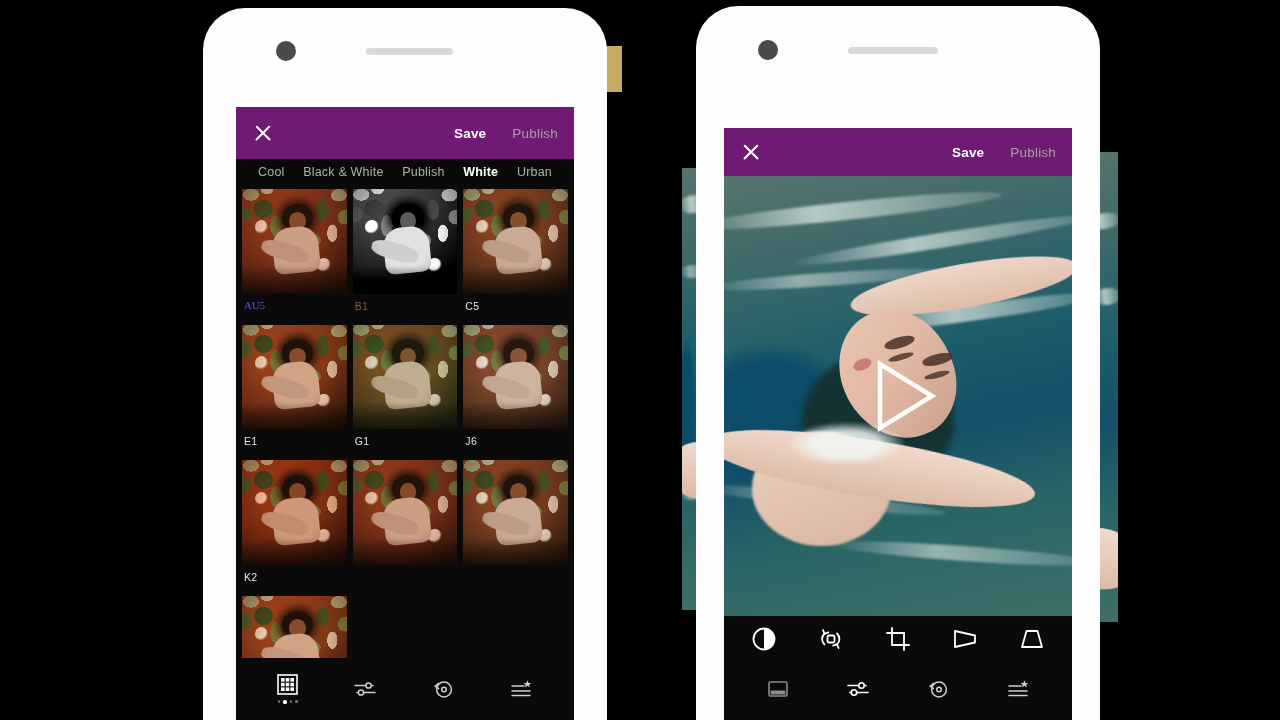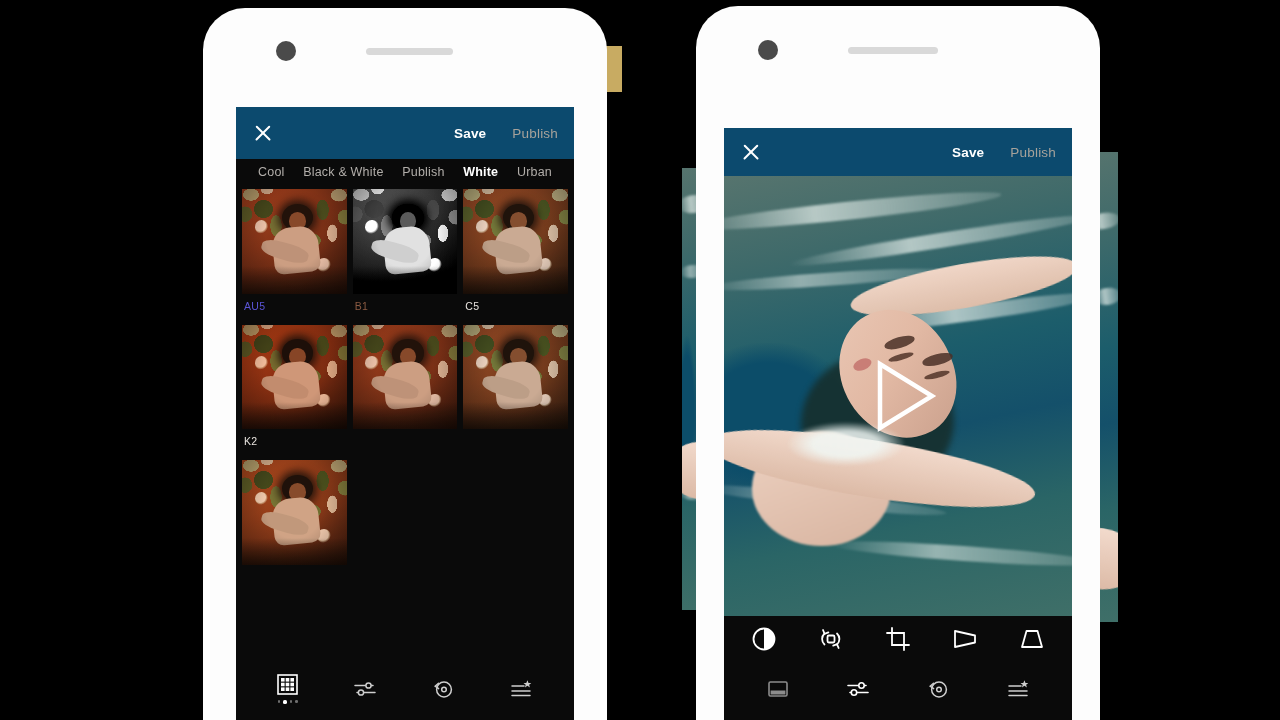--- a/index.html
+++ b/index.html
@@ -24,21 +24,21 @@
   }
   .phone .speaker {
     position: absolute; height: 7px; border-radius: 4px; background: #d9d9d9;
   }
   .screen {
     position: absolute; background: #0a0a0a; overflow: hidden;
   }
 
   
   .topbar {
-    position: relative; height: 52px; background: #0c4a6e;
+    position: relative; height: 52px; background: #701a75;
     display: flex; align-items: center; padding: 0 16px;
   }
   .topbar .spacer { flex: 1; }
   .close-x {
     width: 22px; height: 22px; position: relative; cursor: pointer;
   }
   .close-x::before, .close-x::after {
     content: ""; position: absolute; left: 1px; top: 10px;
     width: 20px; height: 2.4px; background: #fff; border-radius: 1px;
   }
@@ -271,21 +271,21 @@
                 <div class="hair"></div>
                 <div class="face"></div>
                 <div class="body"></div>
                 <div class="arm"></div>
                 <div class="shadow"></div>
                 <div class="tint" style="background:rgba(214,112,52,0.42)"></div>
                 <div class="lift" style="background:rgba(60,24,8,0.20)"></div>
                 <div class="vig"></div>
               </div>
             </div>
-            <div class="flabel" style="color: rgb(91, 85, 214);">AU5</div>
+            <div class="flabel" style="color: rgb(91, 85, 214); font-family: Liberation Serif, serif;">AU5</div>
           </div>
           <div class="cell">
             <div class="thumb">
               <div class="pf" style="filter: grayscale(1) contrast(1.25);">
                 <div class="bgwall" style="background:linear-gradient(150deg,#6e6e6e,#3a3a3a 55%,#141414)"></div>
                 <div class="leafL"></div>
                 <div class="leafR"></div>
                 <div class="flower" style="left:58%;top:52%"></div>
                 <div class="flower" style="left:72%;top:66%"></div>
                 <div class="flower" style="left:12%;top:30%"></div>
@@ -314,20 +314,83 @@
                 <div class="face"></div>
                 <div class="body"></div>
                 <div class="arm"></div>
                 <div class="shadow"></div>
                 <div class="tint" style="background:rgba(200,124,70,0.34)"></div>
                 <div class="lift" style="background:rgba(54,30,14,0.16)"></div>
                 <div class="vig"></div>
               </div>
             </div>
             <div class="flabel" style="color: rgb(232, 228, 223);">C5</div>
+          </div>
+          <div class="cell">
+            <div class="thumb">
+              <div class="pf">
+                <div class="bgwall" style="background:linear-gradient(150deg,#c35f2c,#8a4321 55%,#402013)"></div>
+                <div class="leafL"></div>
+                <div class="leafR"></div>
+                <div class="flower" style="left:58%;top:52%"></div>
+                <div class="flower" style="left:72%;top:66%"></div>
+                <div class="flower" style="left:12%;top:30%"></div>
+                <div class="hair"></div>
+                <div class="face"></div>
+                <div class="body"></div>
+                <div class="arm"></div>
+                <div class="shadow"></div>
+                <div class="tint" style="background:rgba(226,124,56,0.40)"></div>
+                <div class="lift" style="background:rgba(70,30,10,0.12)"></div>
+                <div class="vig"></div>
+              </div>
+            </div>
+            <div class="flabel" style="color: rgb(232, 228, 223);">E1</div>
+          </div>
+          <div class="cell">
+            <div class="thumb">
+              <div class="pf">
+                <div class="bgwall" style="background:linear-gradient(150deg,#a85e2e,#6a5226 55%,#2a3419)"></div>
+                <div class="leafL"></div>
+                <div class="leafR"></div>
+                <div class="flower" style="left:58%;top:52%"></div>
+                <div class="flower" style="left:72%;top:66%"></div>
+                <div class="flower" style="left:12%;top:30%"></div>
+                <div class="hair"></div>
+                <div class="face"></div>
+                <div class="body"></div>
+                <div class="arm"></div>
+                <div class="shadow"></div>
+                <div class="tint" style="background:rgba(176,134,62,0.36)"></div>
+                <div class="lift" style="background:rgba(34,52,20,0.24)"></div>
+                <div class="vig"></div>
+              </div>
+            </div>
+            <div class="flabel" style="color: rgb(232, 228, 223);">G1</div>
+          </div>
+          <div class="cell">
+            <div class="thumb">
+              <div class="pf">
+                <div class="bgwall" style="background:linear-gradient(150deg,#a35c36,#74452a 55%,#40281a)"></div>
+                <div class="leafL"></div>
+                <div class="leafR"></div>
+                <div class="flower" style="left:58%;top:52%"></div>
+                <div class="flower" style="left:72%;top:66%"></div>
+                <div class="flower" style="left:12%;top:30%"></div>
+                <div class="hair"></div>
+                <div class="face"></div>
+                <div class="body"></div>
+                <div class="arm"></div>
+                <div class="shadow"></div>
+                <div class="tint" style="background:rgba(196,128,80,0.28)"></div>
+                <div class="lift" style="background:rgba(62,40,26,0.26)"></div>
+                <div class="vig"></div>
+              </div>
+            </div>
+            <div class="flabel" style="color: rgb(232, 228, 223);">J6</div>
           </div>
           <div class="cell">
             <div class="thumb">
               <div class="pf">
                 <div class="bgwall" style="background:linear-gradient(150deg,#c2541f,#83391a 55%,#3a1b0e)"></div>
                 <div class="leafL"></div>
                 <div class="leafR"></div>
                 <div class="flower" style="left:58%;top:52%"></div>
                 <div class="flower" style="left:72%;top:66%"></div>
                 <div class="flower" style="left:12%;top:30%"></div>

